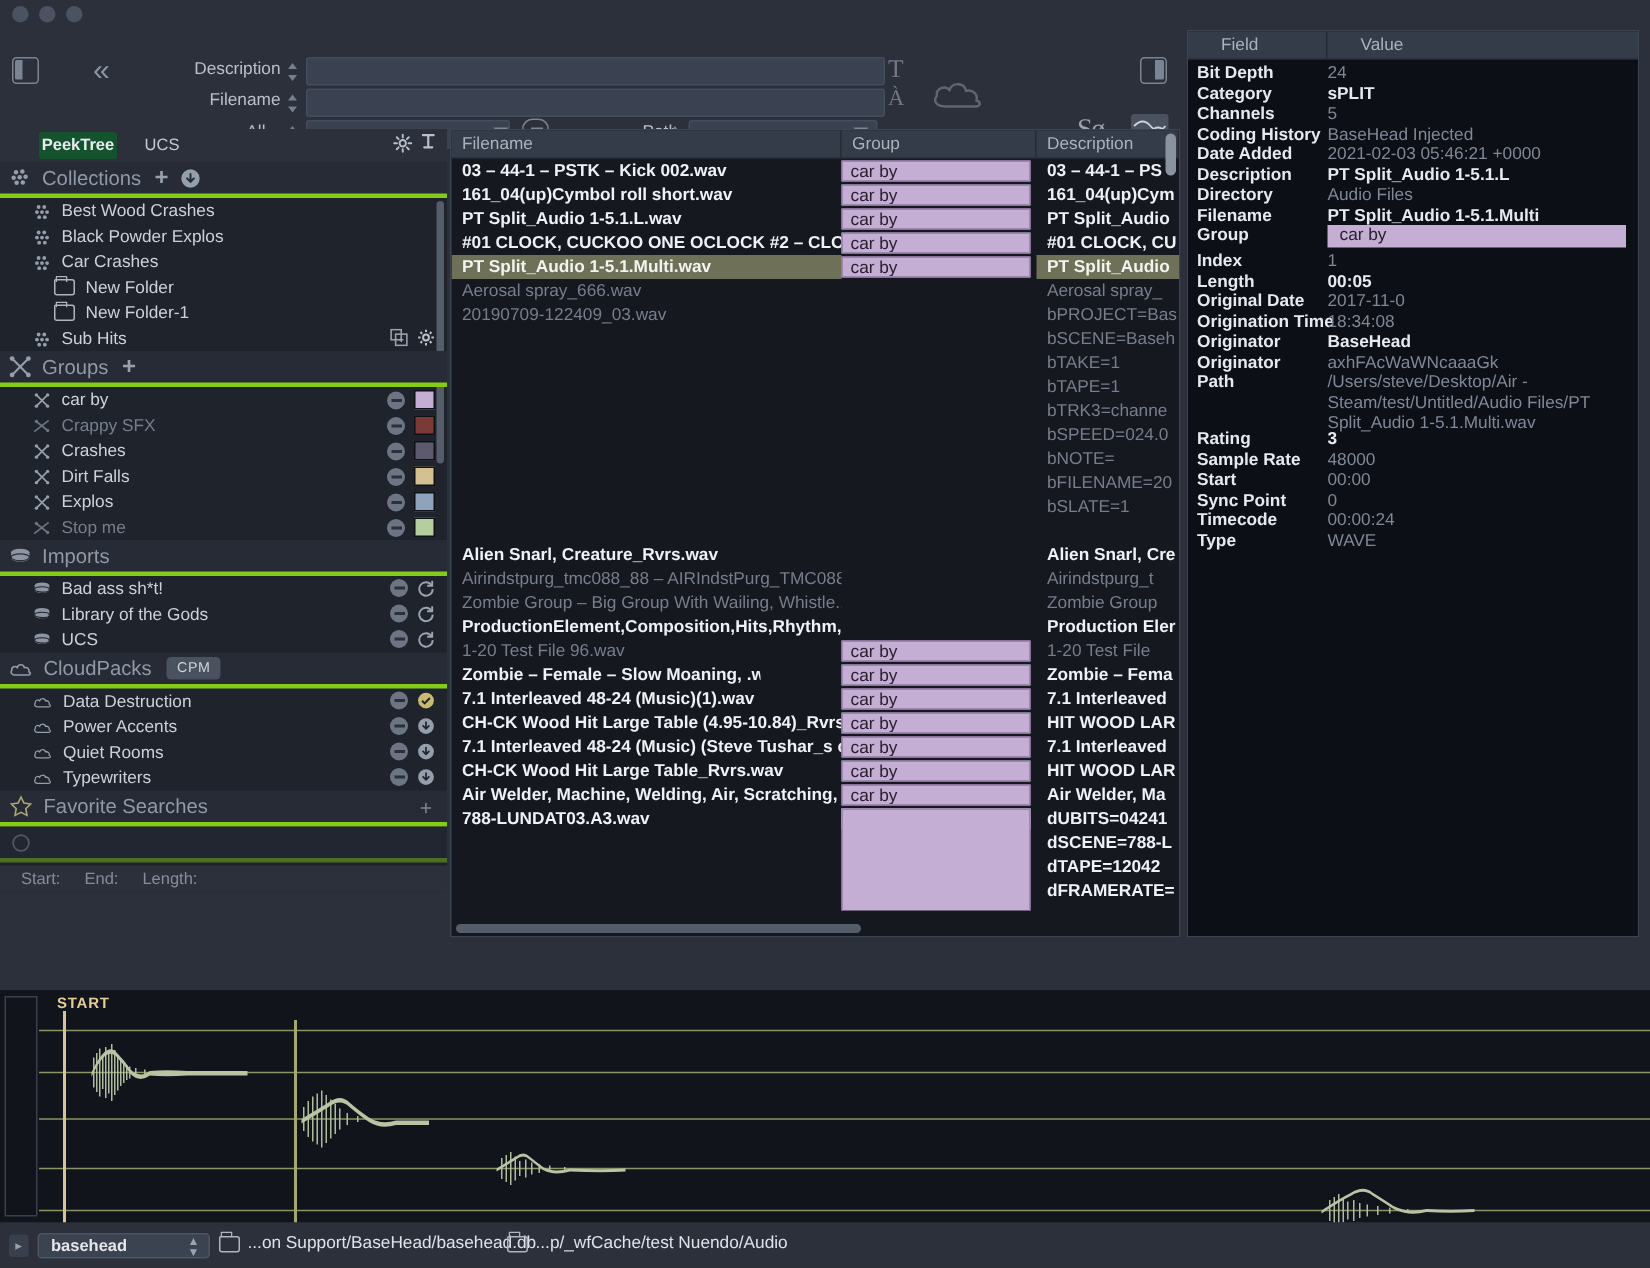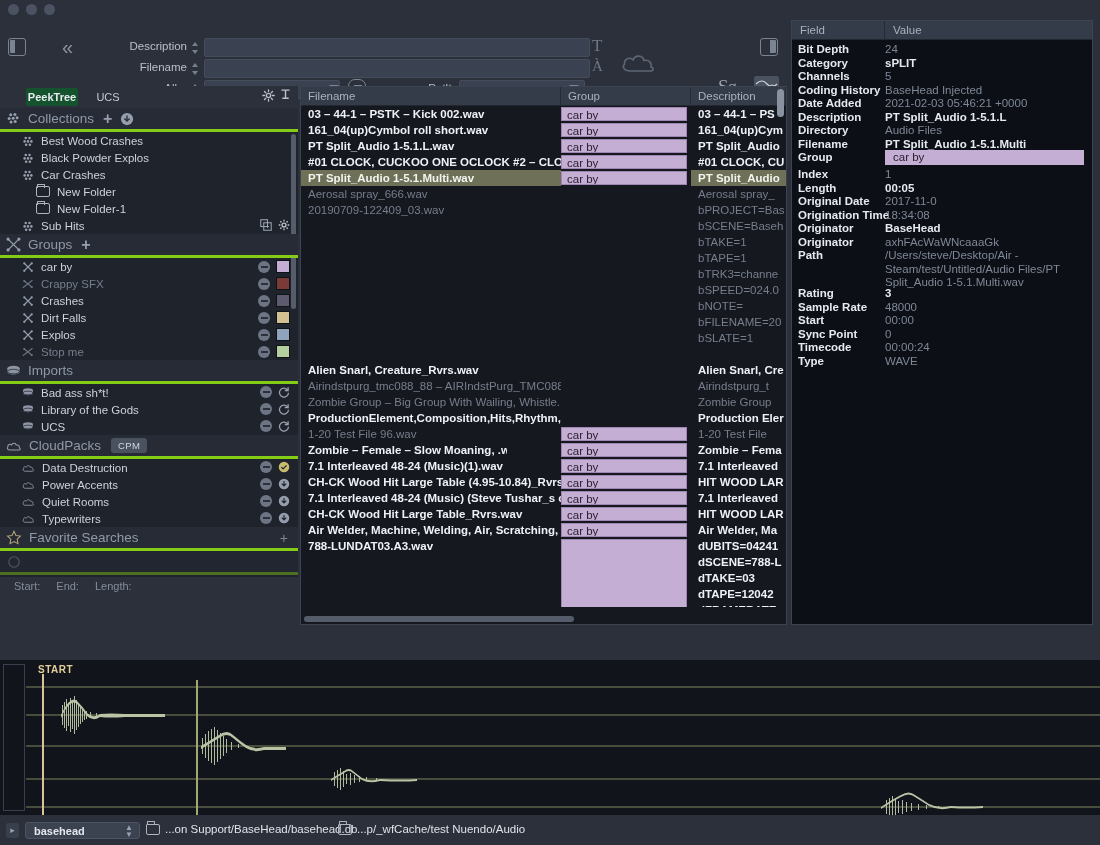--- a/index.html
+++ b/index.html
@@ -109,21 +109,21 @@
   .tbl-vscroll { position:absolute; right:2px; top:2px; width:7px; height:28px; background:#8a919f;
       border-radius:4px; }
   .tbl-hscroll { position:absolute; left:3px; bottom:2px; width:270px; height:6px; background:#555d6b;
       border-radius:3px; }
 
   
   .meta { position:absolute; left:791px; top:20px; width:302px; height:605px; background:#0c0f15;
       border:1px solid #3c4452; }
   .mhead { position:relative; height:19px; background:#343b49; border-bottom:1px solid #222730; }
   .mhead .mh { position:absolute; top:0; height:19px; line-height:19px; font-size:11.5px; color:#aab2be;
-      padding-left:8px; }
+      padding-left:22px; }
   .mh-f { left:0; width:93px; border-right:1px solid #252b35; }
   .mh-v { left:93px; right:0; }
   .mrow { position:relative; height:13.5px; }
   .mk { position:absolute; left:6px; top:0; font-size:11.5px; line-height:13.5px; color:#e6eaf0;
       font-weight:bold; white-space:nowrap; }
   .mv { position:absolute; left:93px; top:0; font-size:11.5px; line-height:13.5px; color:#7f8897;
       white-space:nowrap; }
   .mv.bright { color:#e6eaf0; font-weight:bold; }
   .mv.wrap { white-space:normal; width:200px; line-height:13.5px; }
   .mv.group { background:#c4aed3; color:#2a2030; width:199px; padding-left:8px; height:15px;
@@ -696,24 +696,20 @@
           <div class="cell c-desc" style="left: 390px; width: 95px;">Air Welder, Ma</div>
         </div>
         <div class="trow">
           <div class="cell c-name" style="width: 260px;">788-LUNDAT03.A3.wav</div>
           <div class="cell c-group" style="left: 260px; width: 126px;">car by</div>
           <div class="cell c-desc" style="left: 390px; width: 95px;">dUBITS=04241</div>
         </div>
         <div class="trow">
           <div class="cell c-name" style="width: 260px;"></div>
           <div class="cell c-desc" style="left: 390px; width: 95px;">dSCENE=788-L</div>
-        </div>
-        <div class="trow">
-          <div class="cell c-name" style="width: 260px;"></div>
-          <div class="cell c-desc" style="left: 390px; width: 95px;">dTAKE=03</div>
         </div>
         <div class="trow">
           <div class="cell c-name" style="width: 260px;"></div>
           <div class="cell c-desc" style="left: 390px; width: 95px;">dTAPE=12042</div>
         </div>
         <div class="trow">
           <div class="cell c-name" style="width: 260px;"></div>
           <div class="cell c-desc" style="left: 390px; width: 95px;">dFRAMERATE=</div>
         </div>
         <div class="c-group" style="position: absolute; left: 260px; top: 433px; width: 126px; height: 106px; line-height: 14px; border: 1px solid rgb(158, 134, 176);"></div>

